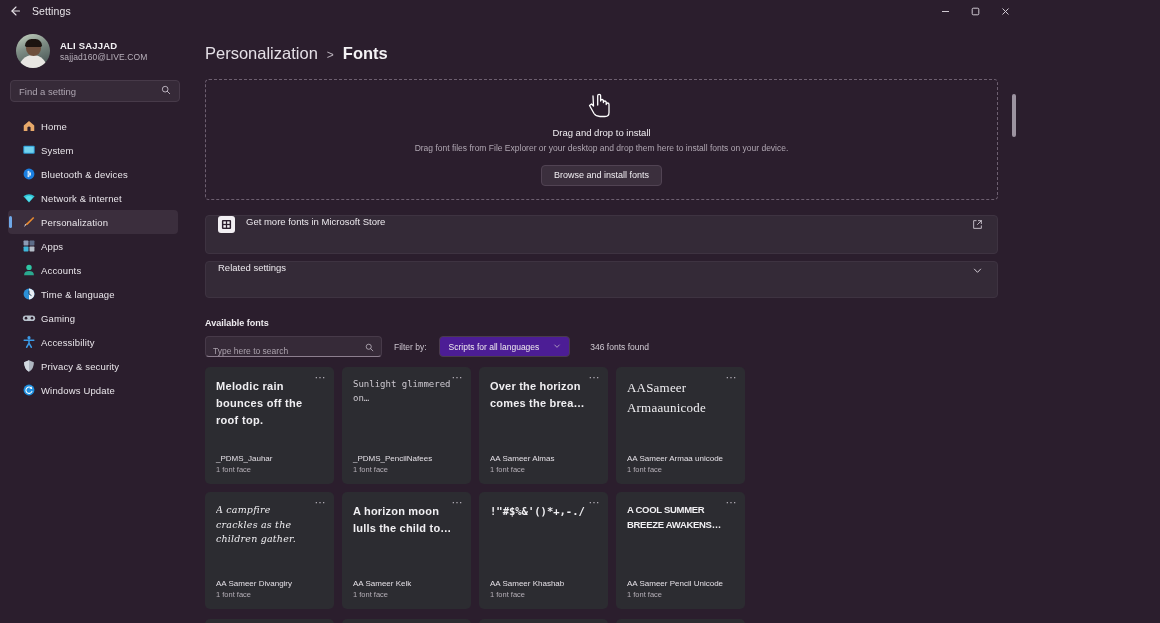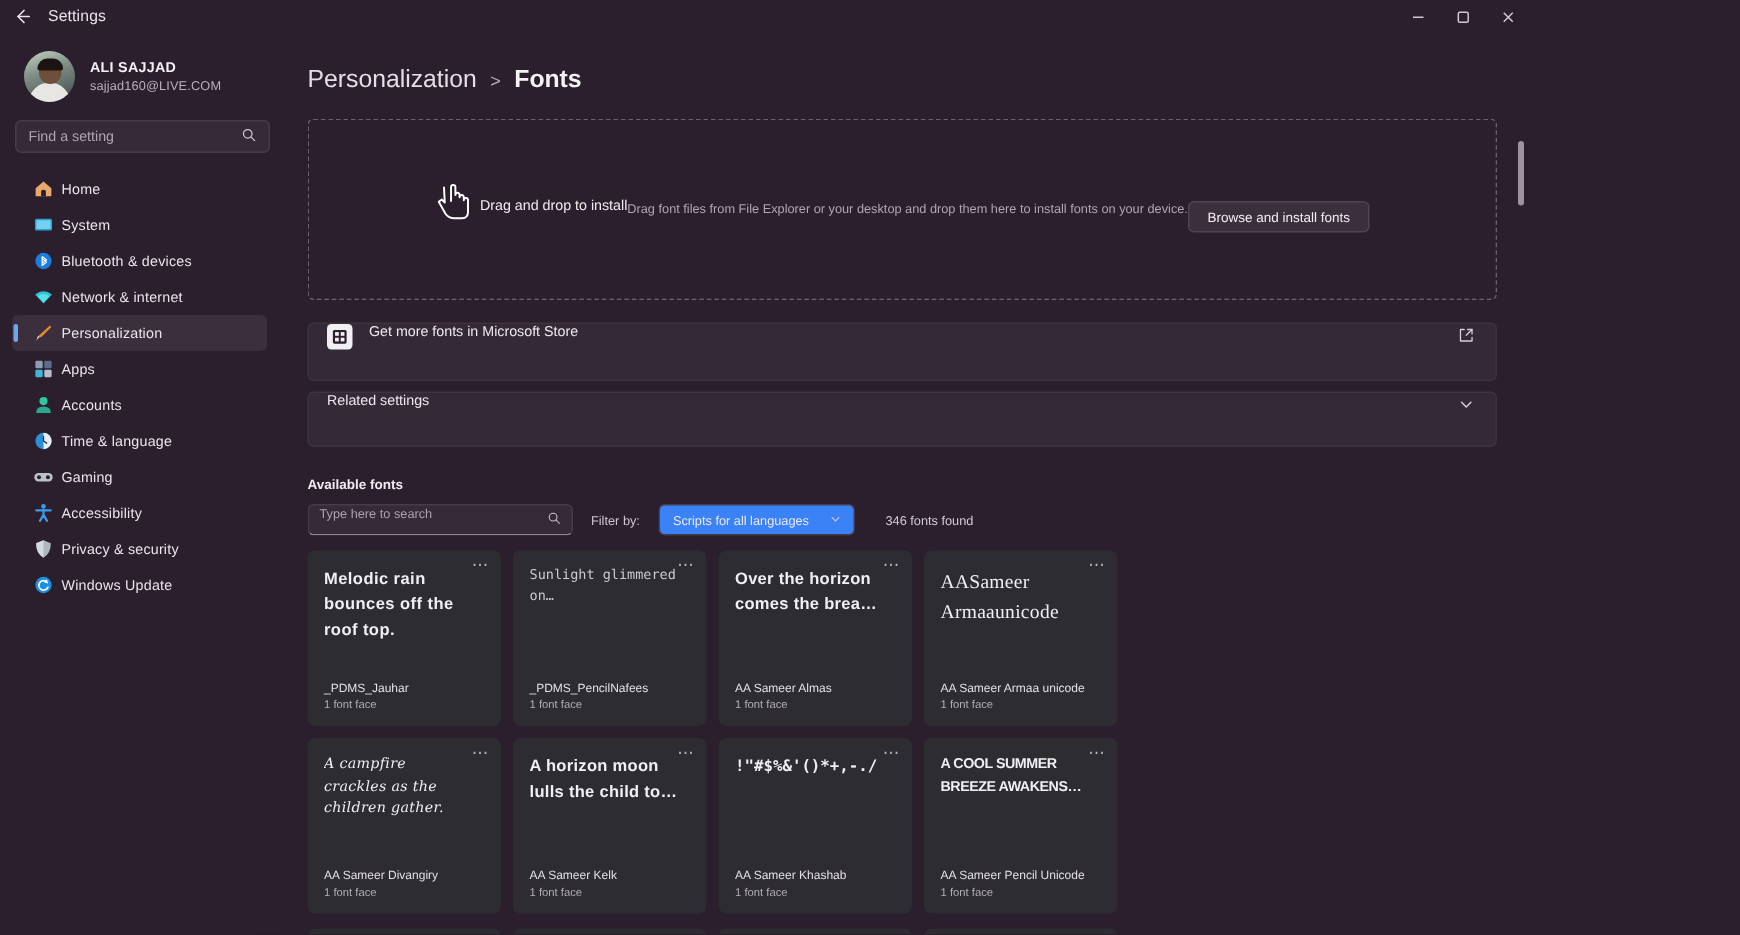--- a/index.html
+++ b/index.html
@@ -106,21 +106,21 @@
 
   .breadcrumb { display: flex; align-items: baseline; gap: 9px; margin-bottom: 16px; }
   .bc-parent { font-size: 16.5px; color: #e4dfe6; font-weight: 400; }
   .bc-sep { font-size: 12px; color: #b7afb9; }
   .bc-current { font-size: 16.5px; color: #f4f2f5; font-weight: 700; }
 
   .dropzone {
     border: 1px dashed #6d5f70;
     border-radius: 4px;
     height: 121px;
-    display: flex; flex-direction: row; align-items: center; justify-content: center;
+    display: flex; flex-direction: column; align-items: center; justify-content: center;
     gap: 0px; background: transparent; position: relative;
   }
   .dz-cursor { margin-bottom: 4px; }
   .dz-title { font-size: 9.5px; color: #f0edf1; margin-bottom: 5px; }
   .dz-sub { font-size: 8.5px; color: #b0a7b2; text-align: center; line-height: 1.35; max-width: 430px; }
   .dz-btn {
     margin-top: 10px;
     background: #3b2f3d; border: 1px solid #514353; border-radius: 4px;
     height: 21px; padding: 0 12px; display: flex; align-items: center;
     font-size: 9px; color: #f1eef2;
@@ -144,26 +144,26 @@
   .ext-icon { color: #d6cfd8; }
   .chev { color: #d6cfd8; }
   .card-row.related { margin-top: 7px; height: 37px; }
 
   .avail-title { margin-top: 20px; font-size: 9px; font-weight: 700; color: #efecf0; }
 
   .filterbar { margin-top: 8px; display: flex; align-items: center; gap: 12px; }
   .fsearch {
     width: 177px; height: 21px; background: #362a38; border: 1px solid #473a49;
     border-bottom-color:#8d7f8f; border-radius: 4px;
-    display: flex; align-items: flex-start; padding: 0 7px;
+    display: flex; align-items: flex-end; padding: 0 7px;
   }
   .fsearch .ph { font-size: 8.5px; color: #aaa1ac; flex: 1; }
   .filter-label { font-size: 8.5px; color: #cdc6cf; }
   .fdrop {
-    height: 21px; background: #3b82f6; border: 1px solid #493b4b; border-radius: 4px;
+    height: 21px; background: #4c1d95; border: 1px solid #493b4b; border-radius: 4px;
     display: flex; align-items: center; gap: 14px; padding: 0 8px 0 9px;
   }
   .fdrop .val { font-size: 8.5px; color: #eee9ef; }
   .fdrop .cv { font-size: 7px; color: #c9c1cb; }
   .fcount { font-size: 8.5px; color: #d2ccd4; margin-left: 8px; }
 
   
   .fontgrid {
     margin-top: 10px;
     display: grid;

